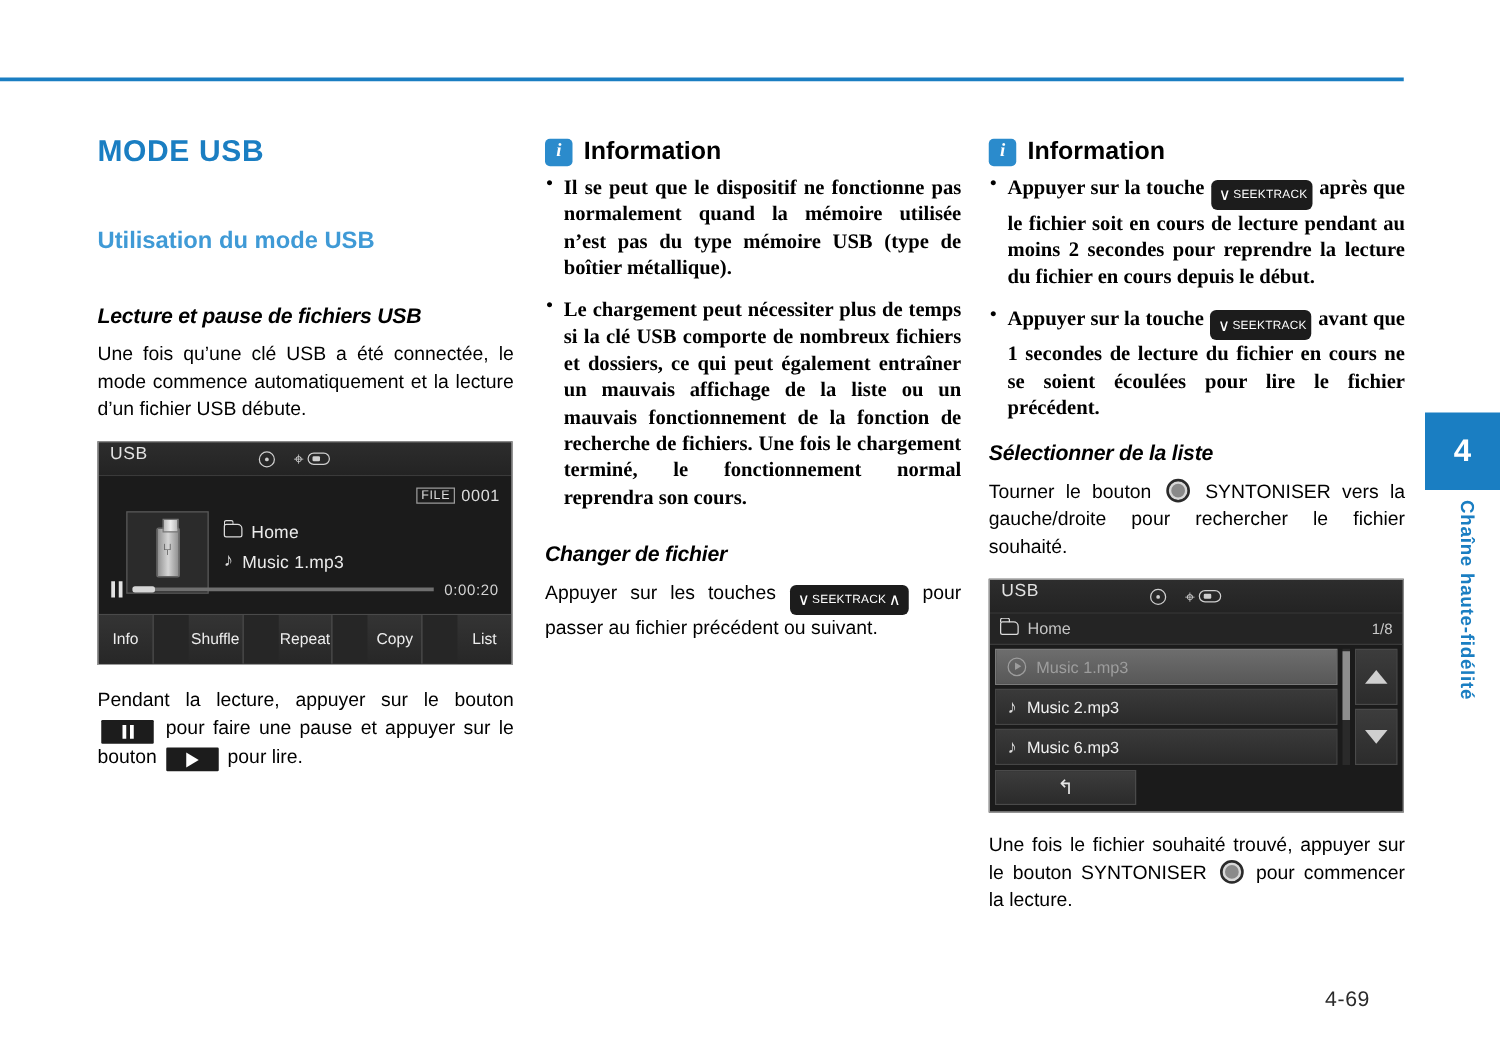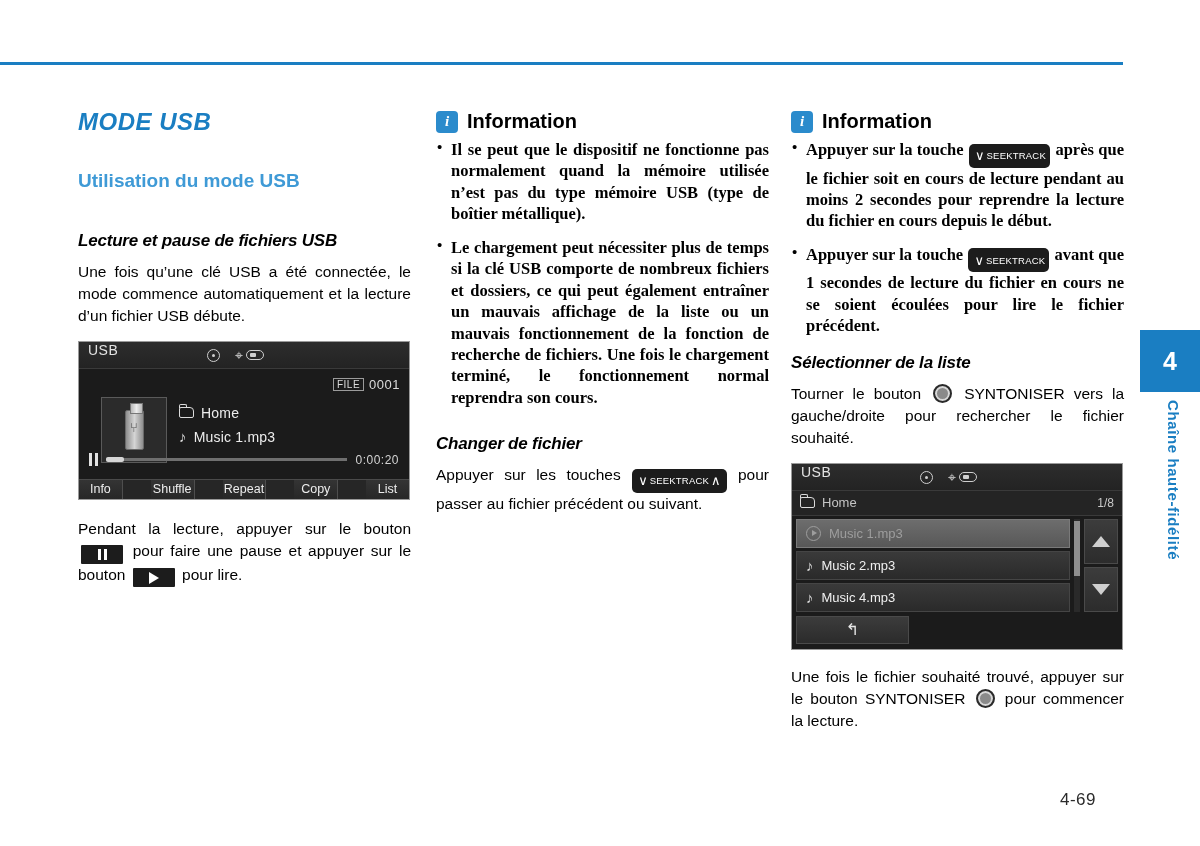--- a/index.html
+++ b/index.html
@@ -20,21 +20,21 @@
 
   
   .col{ position:absolute; top:110px; width:333px; }
   .col-1{ left:78px; }
   .col-2{ left:436px; }
   .col-3{ left:791px; }
 
   
   .h-mode{
     font-size:24px; font-weight:bold; color:#1a7ec2;
-    letter-spacing:0.5px; margin:0 0 36px 0; line-height:1;font-style:italic;
+    letter-spacing:0.5px; margin:0 0 48px 0; line-height:1;
   }
   .h-sub{
     font-size:19px; font-weight:bold; color:#3f9ad6;
     margin:0 0 38px 0; line-height:1.2;
   }
   .h-italic{
     font-size:17px; font-weight:bold; font-style:italic; color:#000;
     margin:0 0 10px 0; line-height:1.18; letter-spacing:-0.2px;
   }
 
@@ -185,21 +185,21 @@
   .pause-ic{ display:flex; gap:3px; }
   .pause-ic i{ display:block; width:3px; height:13px; background:#e2e2e2; }
   .prog-track{ flex:1 1 auto; height:3px; background:#6f6f6f; position:relative; }
   .prog-fill{
     position:absolute; left:0; top:-1px; width:18px; height:5px; background:#d6d6d6;
     border-radius:2px;
   }
   .time{ color:#d4d4d4; font-size:12px; letter-spacing:0.5px; }
 
   .shot-tabs{
-    display:flex; height:20px; background:#262626; border-top:1px solid #4a4a4a;gap:28px;
+    display:flex; height:40px; background:#262626; border-top:1px solid #4a4a4a;gap:28px;
   }
   .shot-tabs .tab{
     flex:1 1 0; display:flex; align-items:center; justify-content:center;
     color:#ededed; font-size:12.5px;
     background:linear-gradient(#343434,#272727);
     border-right:1px solid #4e4e4e;
   }
   .shot-tabs .tab:last-child{ border-right:none; }
 
   
@@ -450,21 +450,21 @@
               <span></span>
             </span>
           <span>Music 1.mp3</span>
         </div>
         <div class="l-row">
           <span class="ic-note">♪</span>
           <span>Music 2.mp3</span>
         </div>
         <div class="l-row">
           <span class="ic-note">♪</span>
-          <span>Music 4.mp3</span>
+          <span>Music 6.mp3</span>
         </div>
       </div>
       <div class="l-scrollbar">
         <div class="l-thumb"></div>
       </div>
       <div class="l-arrows">
         <div class="l-arrow">
             <span class="tri-up"></span>
           </div>
         <div class="l-arrow">

